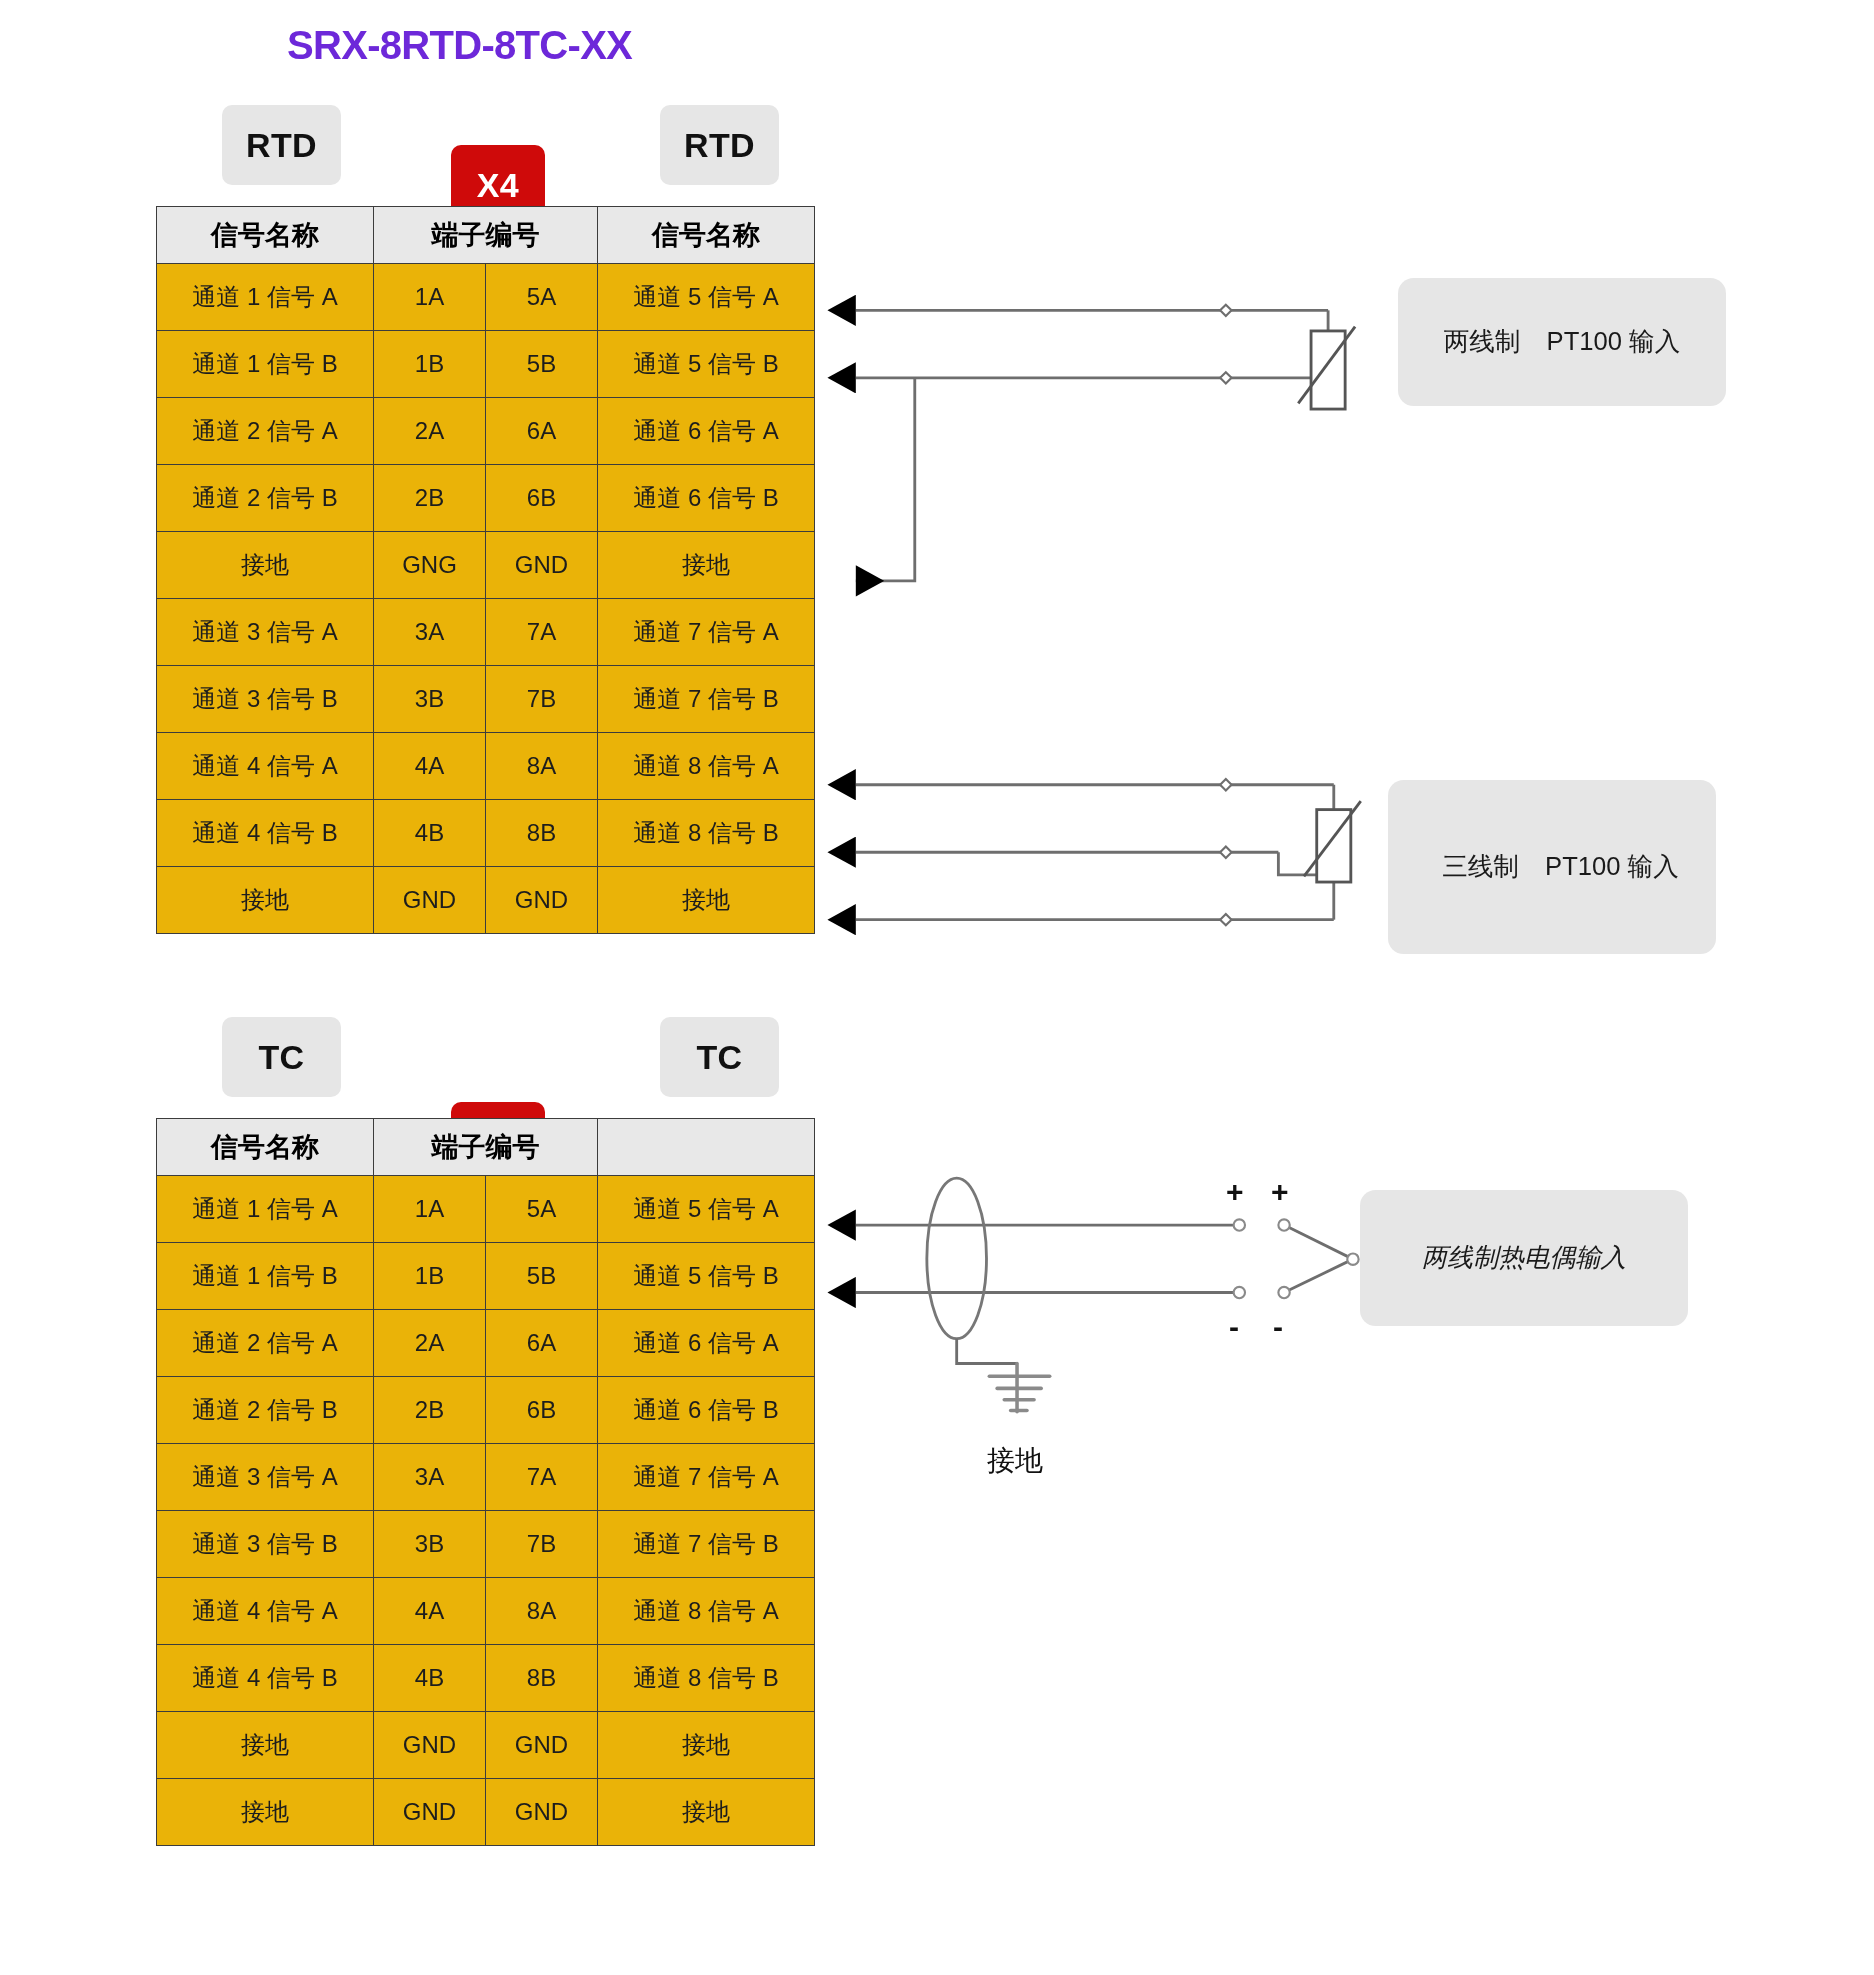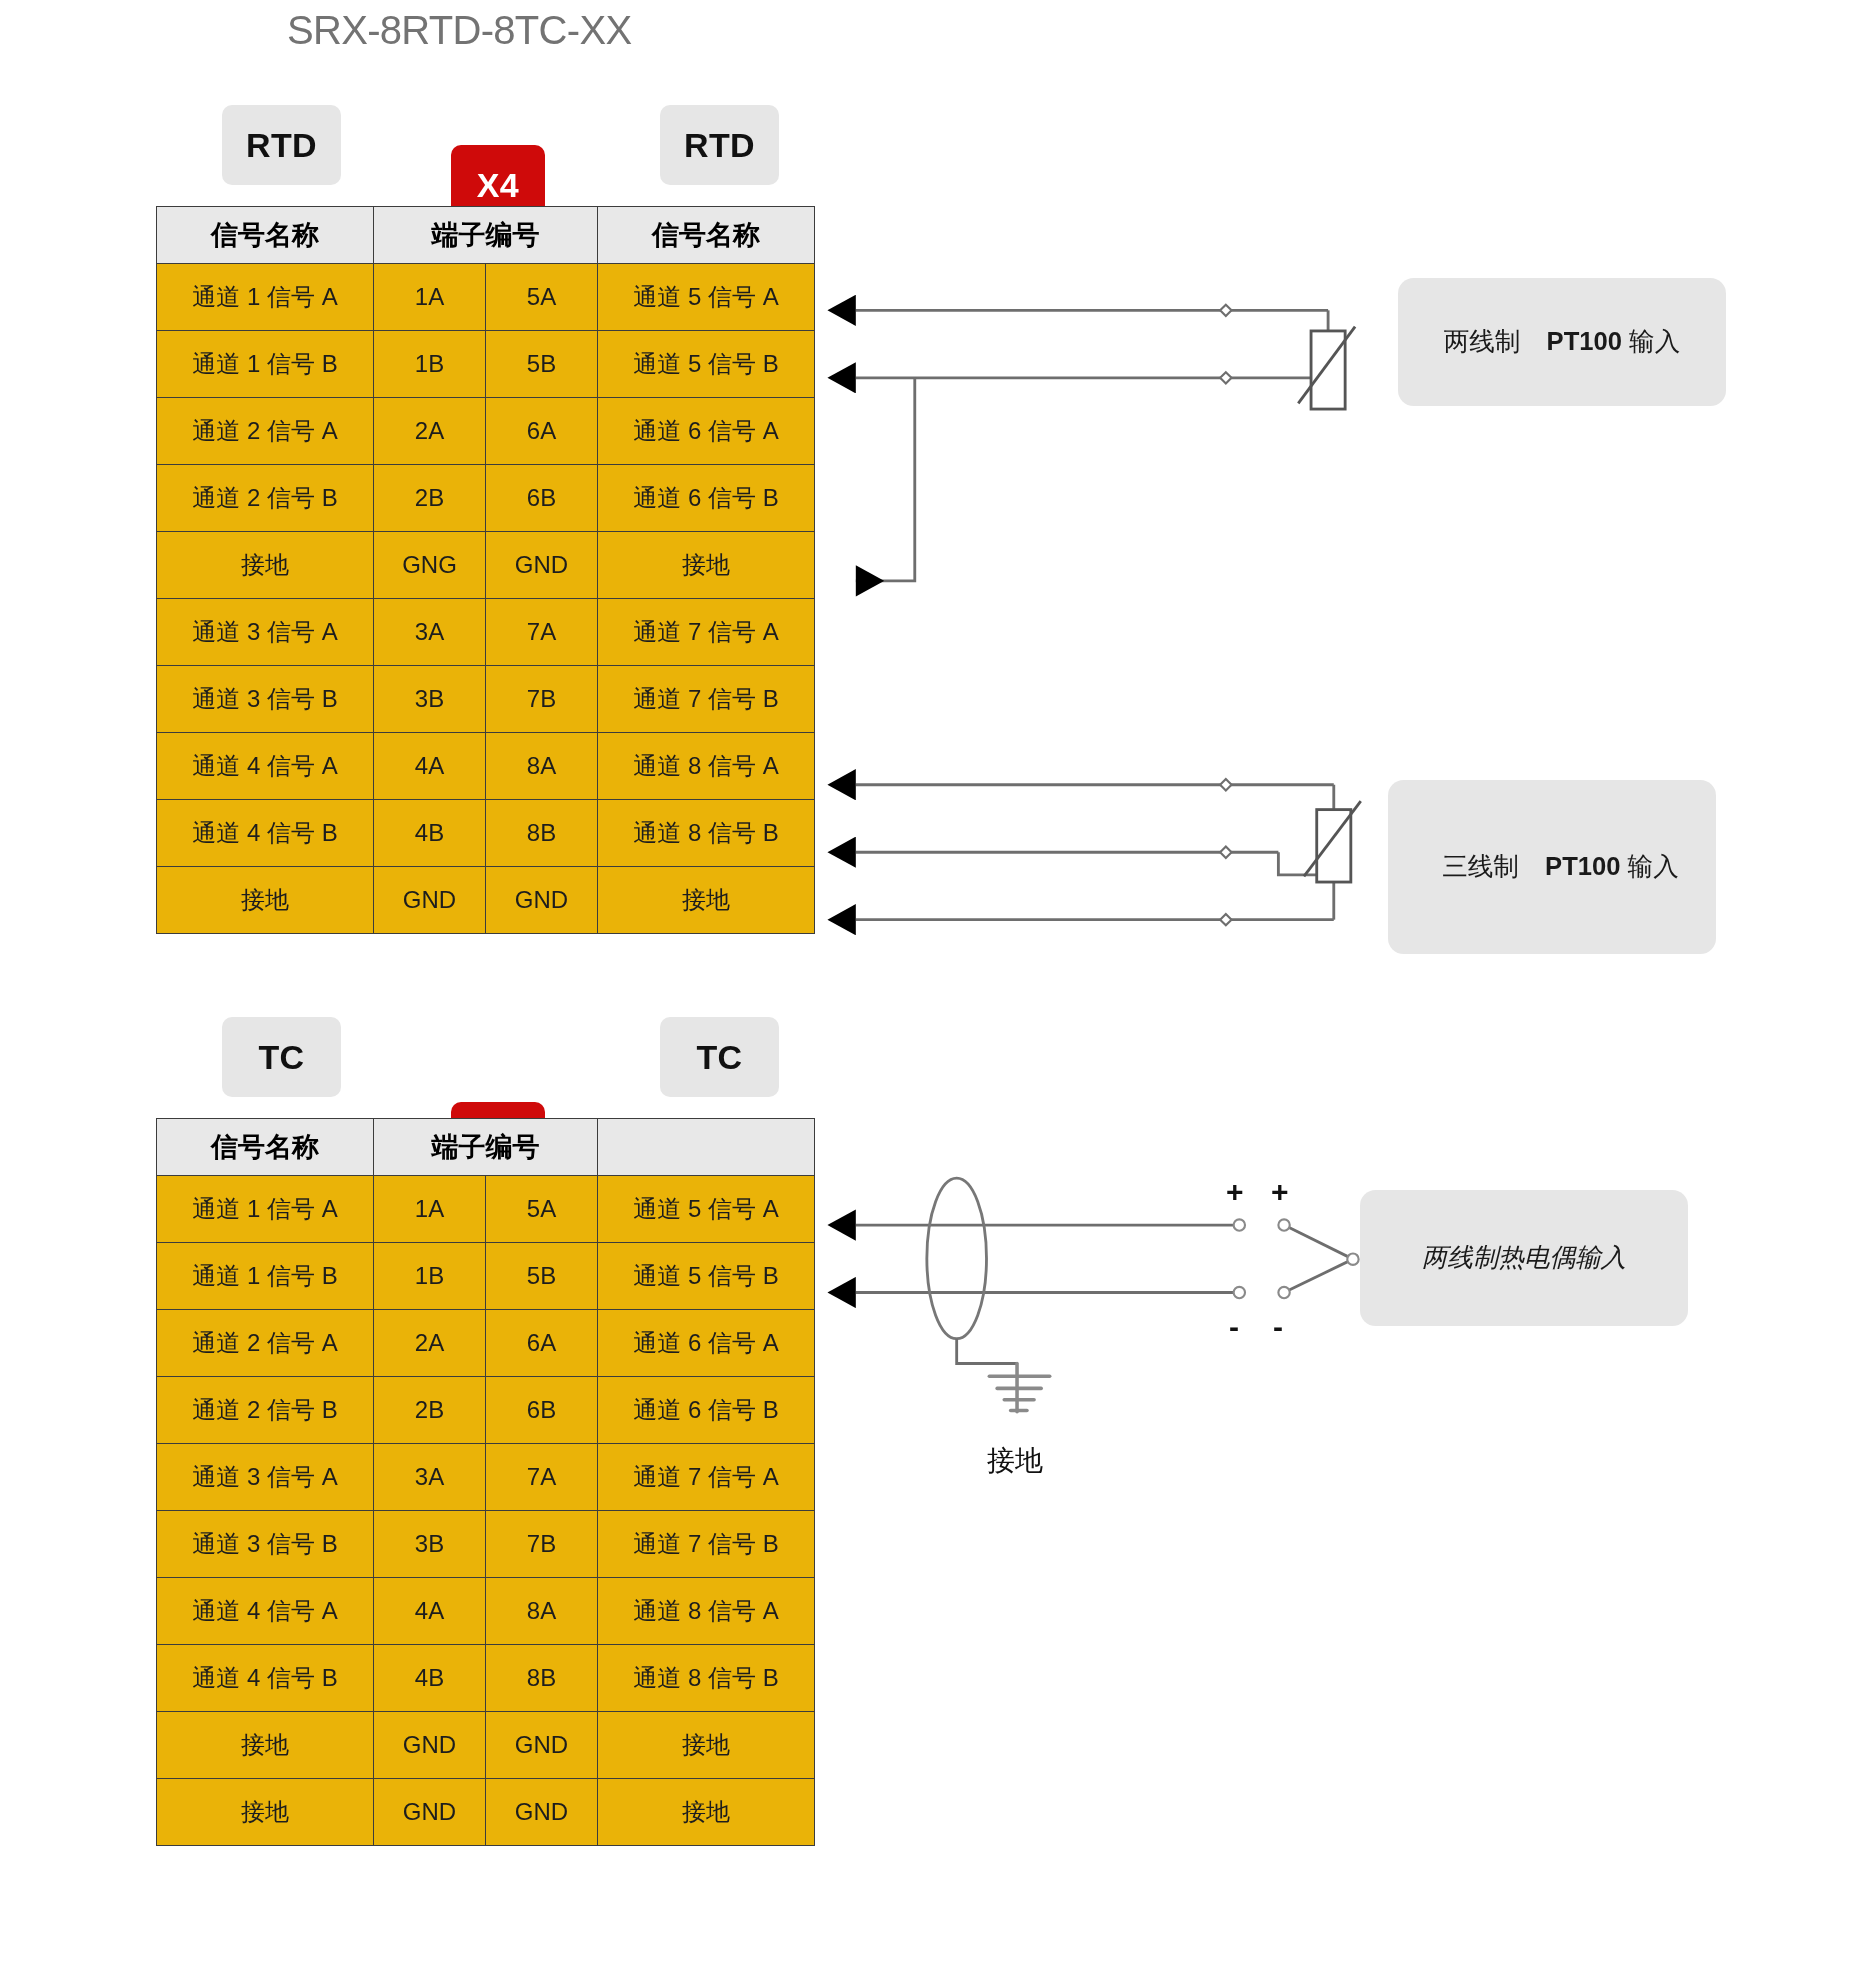--- a/index.html
+++ b/index.html
@@ -8,23 +8,23 @@
     width:1875px; height:1975px;
     background:#ffffff;
     font-family:"Liberation Sans","DejaVu Sans",sans-serif;
     color:#1a1a1a;
     position:relative;
     overflow:hidden;
   }
 
   
   .title{
-    position:absolute; left:287px; top:8px;
-    font-size:40px; font-weight:normal; letter-spacing:-0.7px;
-    color:#737373;
+    position:absolute; left:287px; top:23px;
+    font-size:40px; font-weight:bold; letter-spacing:-0.7px;
+    color:#6d28d9;
     white-space:nowrap;
   }
 
   
   .badge{
     position:absolute;
     width:119px; height:80px;
     border-radius:10px;
     display:flex; align-items:center; justify-content:center;
     font-size:34px; font-weight:bold; letter-spacing:0.4px;
@@ -71,21 +71,21 @@
     position:absolute;
     background:#e6e6e6;
     border-radius:15.6px;
     display:flex; align-items:center; justify-content:center;
     font-size:25.6px;
     color:#1a1a1a;
     text-align:center;
     padding:0 17px;
     line-height:1.4;
   }
-  .callout b{ font-weight:bold;margin-left:19px; }
+  .callout b{ font-weight:normal;margin-left:19px; }
 
   .ground-label{
     position:absolute;
     font-size:28px;
     color:#111;
   }
   .pm{
     position:absolute;
     font-size:30px; font-weight:bold; color:#111;
   }

